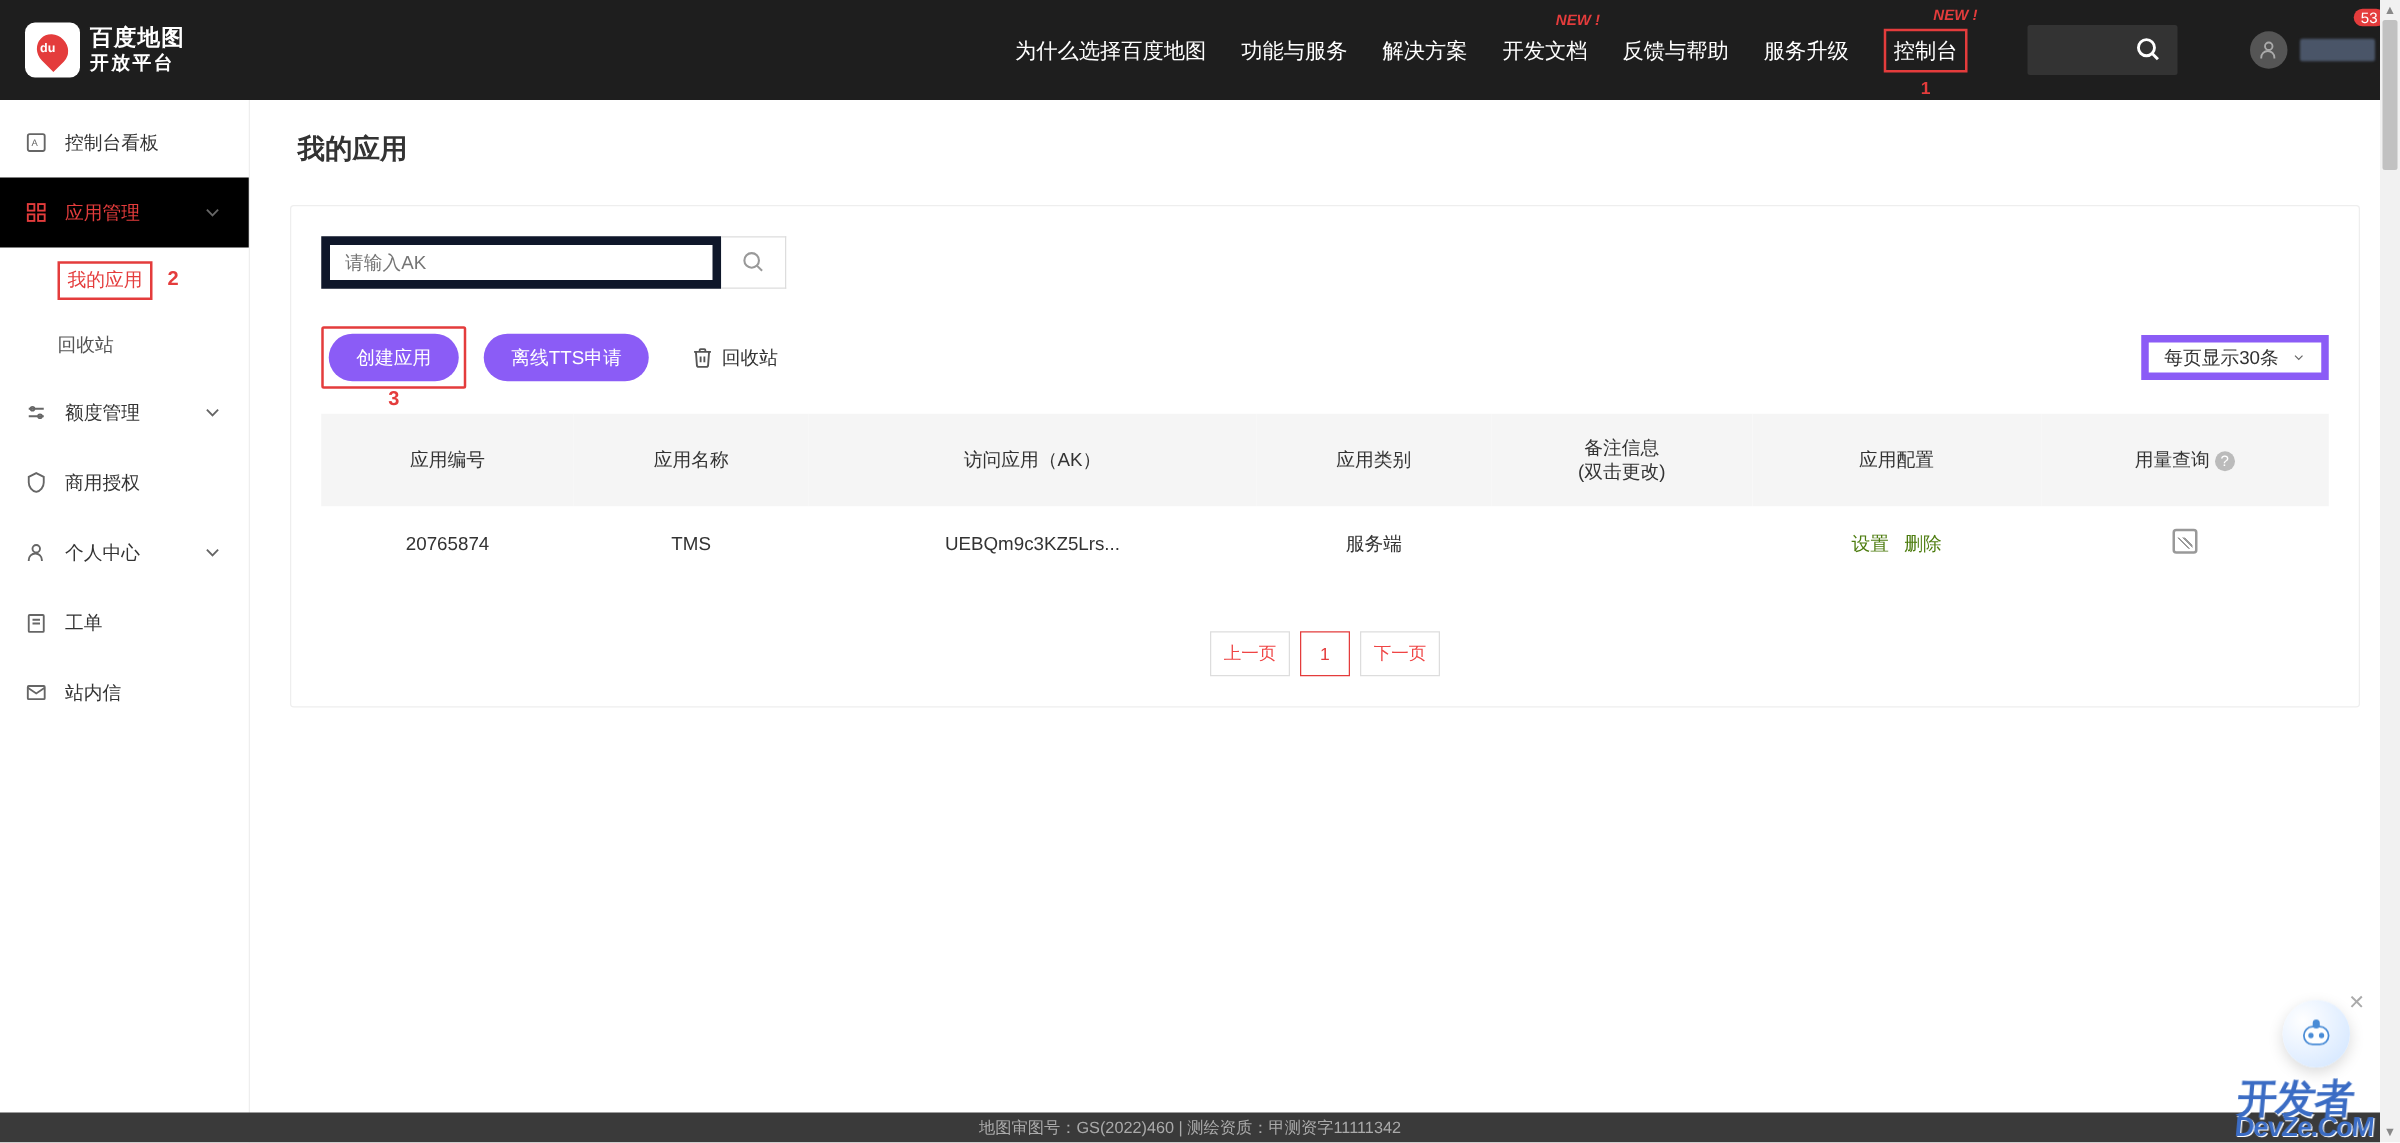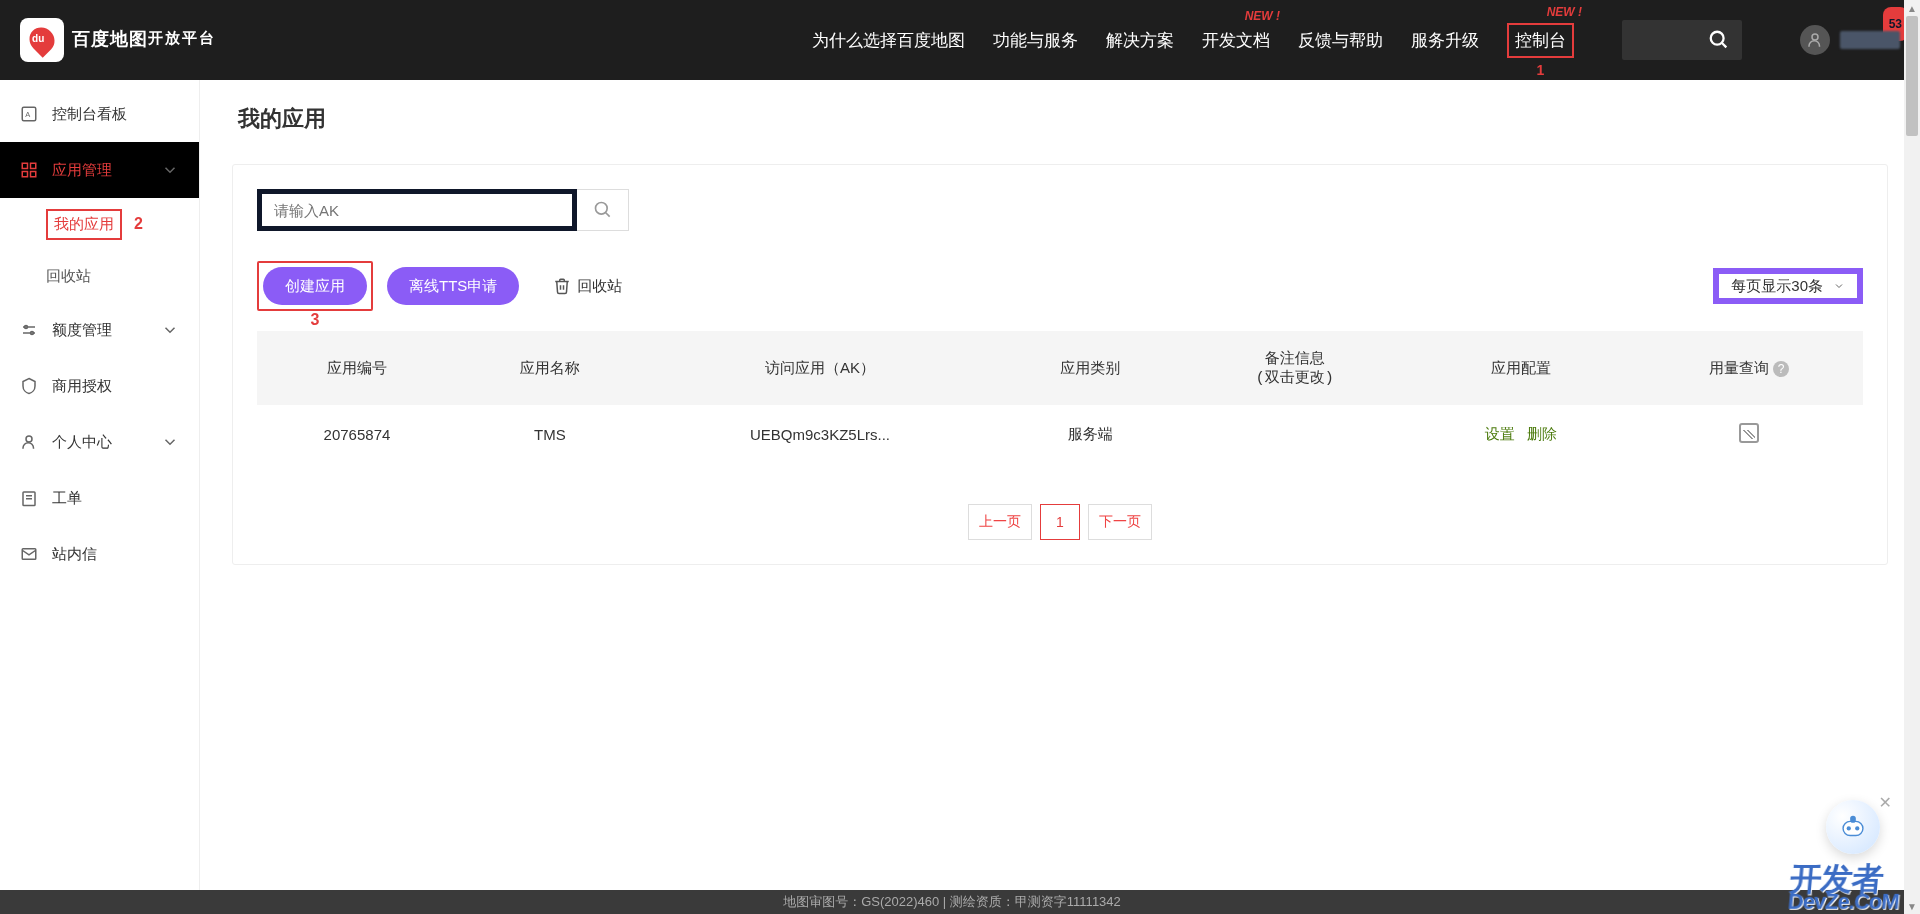--- a/index.html
+++ b/index.html
@@ -53,21 +53,21 @@
       position: absolute;
       transform: rotate(45deg);
       top: 4px;
       left: 4px;
       font-size: 10px;
       color: #fff;
       font-weight: bold;
     }
     .logo-text-line {
       display: flex;
-      flex-direction: row;
+      flex-direction: column;
       line-height: 1.2;
     }
     .logo-text-top {
       font-size: 18px;
       font-weight: bold;
       letter-spacing: 1px;
     }
     .logo-text-sub {
       font-size: 15px;
       font-weight: bold;
@@ -136,25 +136,25 @@
       height: 18px;
       background: #4a5568;
       filter: blur(1px);
       border-radius: 2px;
     }
     .notif-badge {
       position: absolute;
       top: -18px;
       right: -8px;
       background: #e43c3c;
-      color: #0f172a;
+      color: #ffffff;
       font-size: 12px;
-      padding: 10px 6px;
+      padding: 0 6px;
       border-radius: 8px;
-      font-weight: bold;
+      font-weight: normal;
     }
     
     .container {
       display: flex;
       height: calc(100% - 80px);
     }
     
     .sidebar {
       width: 200px;
       background: #fff;
@@ -226,21 +226,21 @@
       border-radius: 3px;
       padding: 24px;
     }
     .search-row {
       display: flex;
       margin-bottom: 30px;
     }
     .ak-input {
       width: 320px;
       height: 42px;
-      border: 5px solid #0f172a;
+      border: 7px solid #0f172a;
       padding: 0 12px;
       font-size: 15px;
       outline: none;
     }
     .ak-search-btn {
       width: 52px;
       height: 42px;
       border: 1px solid #ddd;
       border-left: none;
       background: #fff;
@@ -634,21 +634,21 @@
             </svg>
         </div>
       </div>
       <table class="table">
         <thead>
           <tr>
             <th>应用编号</th>
             <th>应用名称</th>
             <th>访问应用（AK）</th>
             <th>应用类别</th>
-            <th style="white-space:pre-line;font-family:Liberation Mono, monospace;">备注信息
+            <th style="white-space:pre-line;">备注信息
 (双击更改)</th>
             <th>应用配置</th>
             <th><span>用量查询</span><span class="help-icon">?</span></th>
           </tr>
         </thead>
         <tbody>
           <tr>
             <td>20765874</td>
             <td>TMS</td>
             <td>UEBQm9c3KZ5Lrs...</td>

